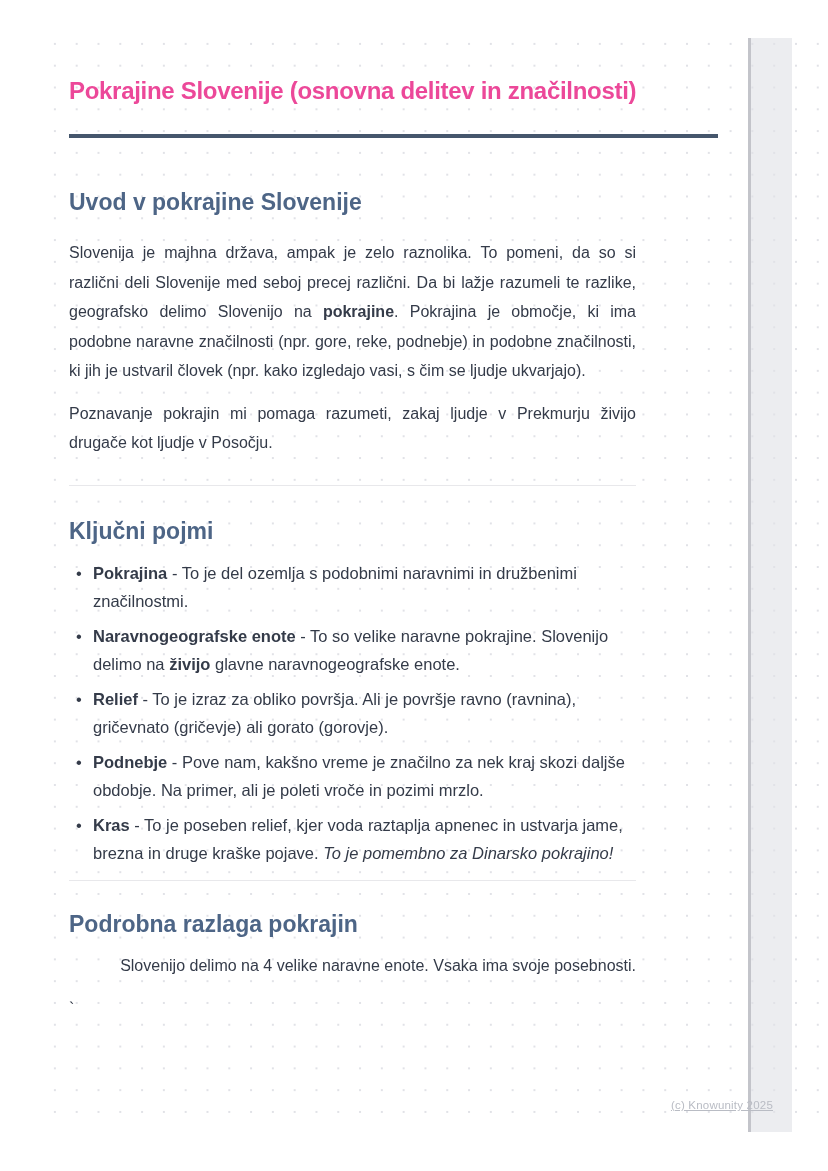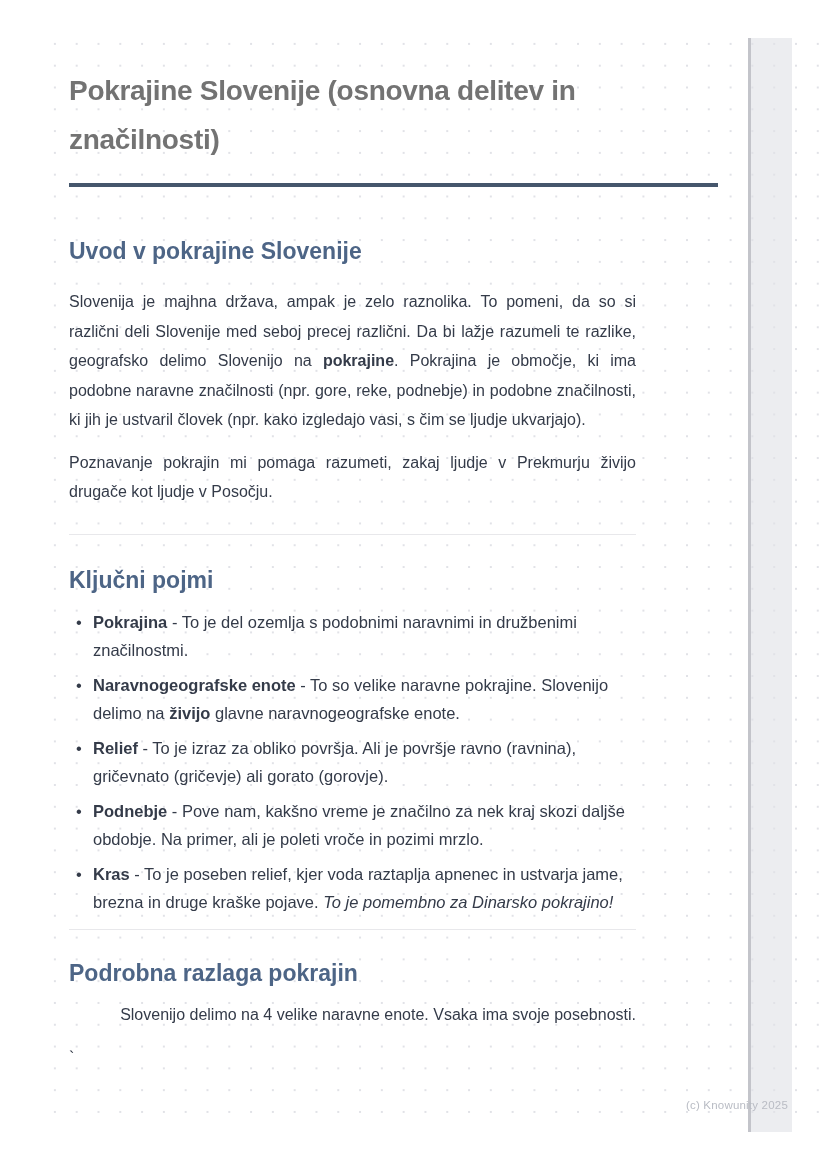--- a/index.html
+++ b/index.html
@@ -42,25 +42,25 @@
   }
   .content {
     position: absolute;
     left: 69px;
     top: 0;
     width: 649px;
     z-index: 3;
   }
   .doc-title {
     margin: 66px 0 0 0;
-    font-size: 28px;
+    font-size: 24px;
     line-height: 49px;
     font-weight: 800;
     letter-spacing: -0.3px;
-    color: #737373;
+    color: #ec4899;
     max-width: 680px;
   }
   .title-rule {
     height: 4px;
     background: #45566c;
     margin-top: 19px;
     width: 649px;
   }
   .doc-body { width: 567px; }
   .sec-heading {
@@ -106,25 +106,26 @@
     position: absolute;
     left: 7px;
     top: 0;
     color: #343b49;
   }
   .b { font-weight: bold; text-align: center; }
   .i { font-style: italic; }
   .footer-credit {
     position: absolute;
     top: 1099px;
-    right: 40px;
+    right: 55px;
     font-size: 11.5px;
     letter-spacing: 0.2px;
     color: #b9bcc4;
     z-index: 4;
+    text-decoration: underline;
   }
 </style>
 </head>
 <body>
 
 <div class="page-edge-strip"></div>
 <div class="dot-grid"></div>
 
 <div class="content">
   <h1 class="doc-title">Pokrajine Slovenije (osnovna delitev in značilnosti)</h1>

